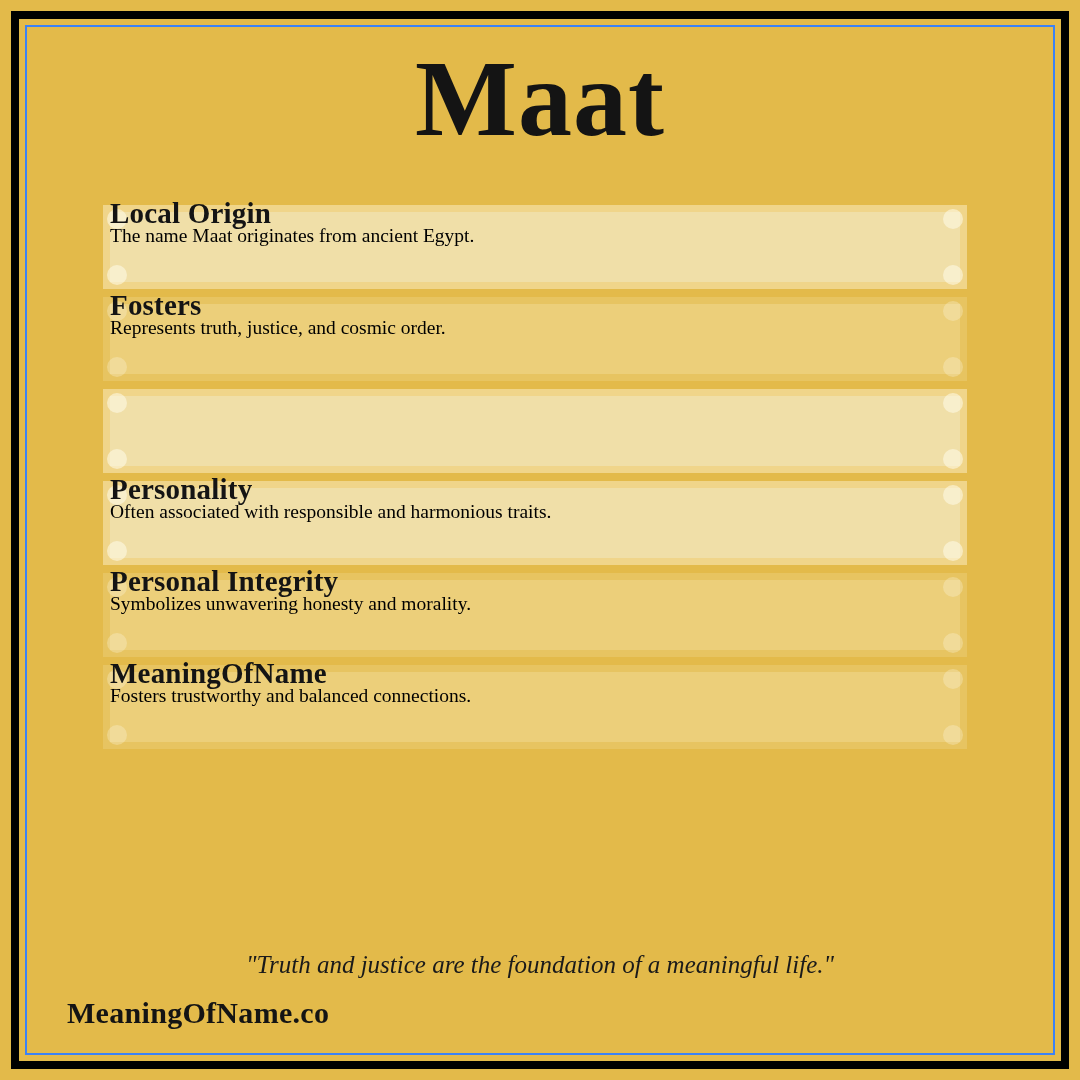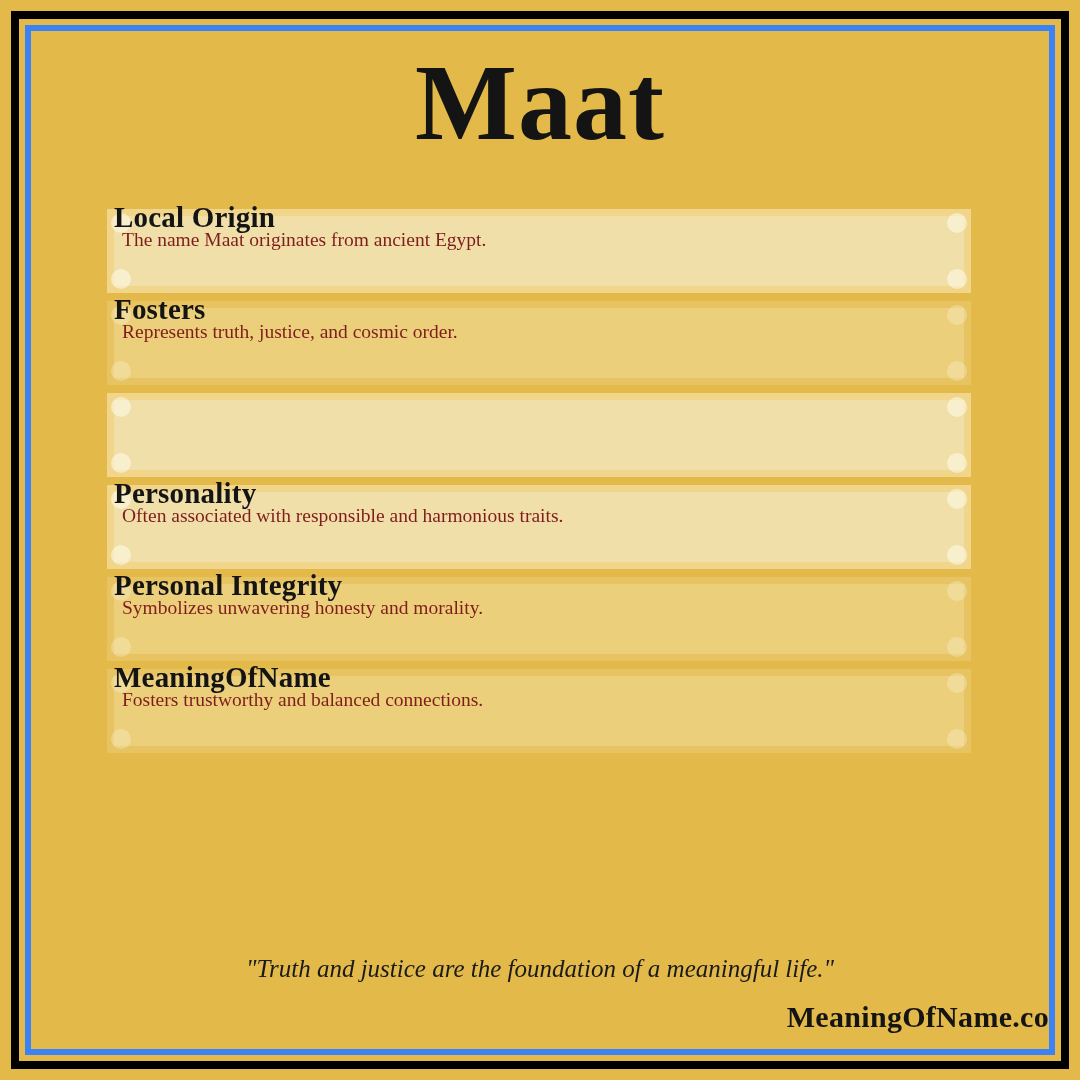--- a/index.html
+++ b/index.html
@@ -33,21 +33,21 @@
     width: 100%;
     height: 100%;
     box-sizing: border-box;
     border: 6px solid #e3ba4a;
   }
   .frame-inner {
     position: relative;
     width: 100%;
     height: 100%;
     box-sizing: border-box;
-    border: 6px solid #3b82f6;
+    border: 2px solid #3b82f6;
     background: #e3ba4a;
     overflow: hidden;
   }
 
   
   .stage {
     position: relative;
     width: 100%;
     height: 100%;
     background: #e3ba4a;
@@ -122,43 +122,42 @@
   }
   .card-heading {
     font-size: 29px;
     font-weight: bold;
     color: #141414;
     line-height: 1.08;
     letter-spacing: 0.2px;
   }
   .card-sub {
     font-size: 19.5px;
-    color: #7f1d1d;
+    color: #000000;
     line-height: 1.0;
     margin-top: -3px;
-    margin-left: 8px;
   }
 
   
   .quote {
     position: absolute;
     top: 924px;
     left: 0;
     right: 0;
     text-align: center;
     font-size: 25px;
     font-style: italic;
     color: #1a1a1a;
   }
   .brand {
     position: absolute;
     top: 969px;
     left: 0;
     right: 0;
-    text-align: right;
+    text-align: left;
     font-size: 30px;
     font-weight: bold;
     color: #141414;
     letter-spacing: 0.3px;
     padding-left: 40px;
   }
 </style>
 </head>
 <body>
 

